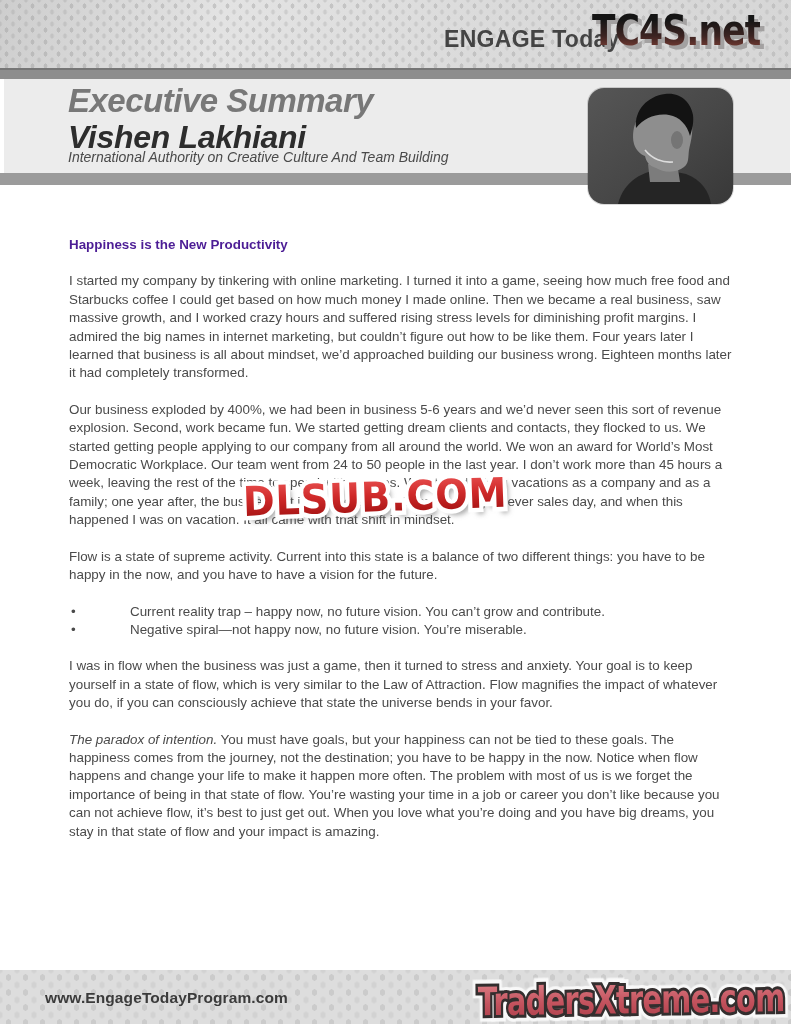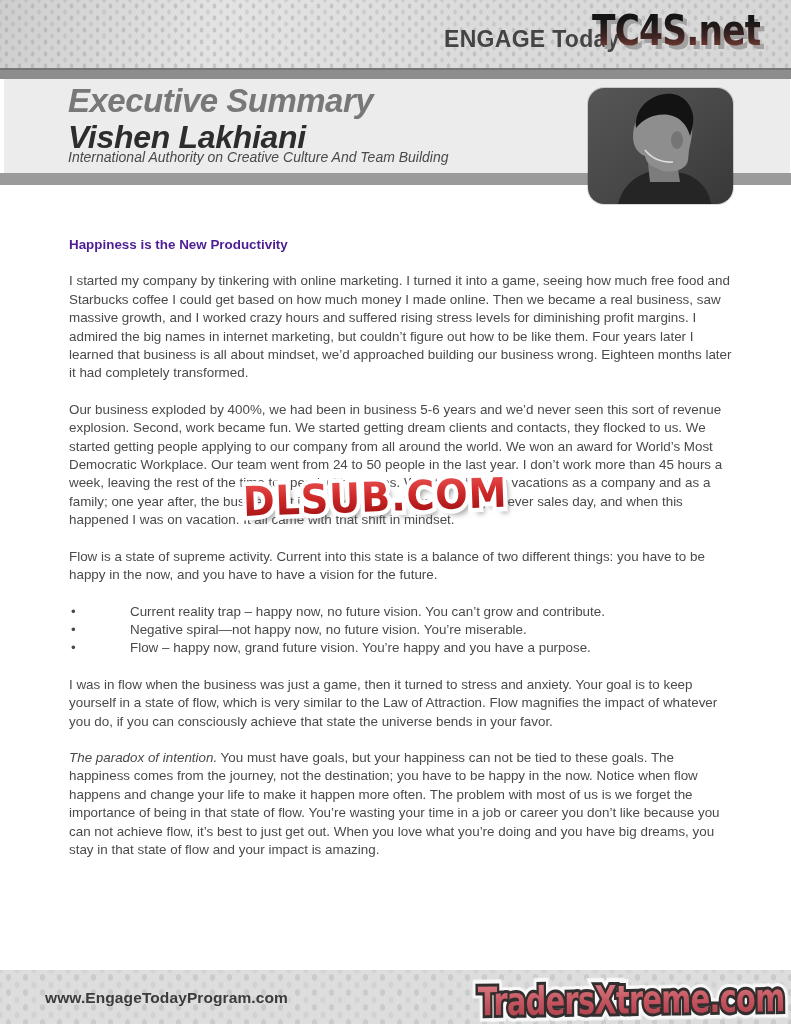--- a/index.html
+++ b/index.html
@@ -178,21 +178,20 @@
   </div>
 
   <div class="content">
     <h3>Happiness is the New Productivity</h3>
     <p>I started my company by tinkering with online marketing. I turned it into a game, seeing how much free food and Starbucks coffee I could get based on how much money I made online. Then we became a real business, saw massive growth, and I worked crazy hours and suffered rising stress levels for diminishing profit margins. I admired the big names in internet marketing, but couldn’t figure out how to be like them. Four years later I learned that business is all about mindset, we’d approached building our business wrong. Eighteen months later it had completely transformed.</p>
     <p>Our business exploded by 400%, we had been in business 5-6 years and we’d never seen this sort of revenue explosion. Second, work became fun. We started getting dream clients and contacts, they flocked to us. We started getting people applying to our company from all around the world. We won an award for World’s Most Democratic Workplace. Our team went from 24 to 50 people in the last year. I don’t work more than 45 hours a week, leaving the rest of the time to spend with families. We started taking vacations as a company and as a family; one year after, the business hit its best ever growth and its biggest ever sales day, and when this happened I was on vacation. It all came with that shift in mindset.</p>
     <p>Flow is a state of supreme activity. Current into this state is a balance of two different things: you have to be happy in the now, and you have to have a vision for the future.</p>
     <ul class="states">
       <li>Current reality trap – happy now, no future vision. You can’t grow and contribute.</li>
       <li>Negative spiral—not happy now, no future vision. You’re miserable.</li>
-      <li>Flow – happy now, grand future vision. You’re happy and you have a purpose.</li>
     </ul>
     <p>I was in flow when the business was just a game, then it turned to stress and anxiety. Your goal is to keep yourself in a state of flow, which is very similar to the Law of Attraction. Flow magnifies the impact of whatever you do, if you can consciously achieve that state the universe bends in your favor.</p>
     <p><span class="ital">The paradox of intention.</span><span> You must have goals, but your happiness can not be tied to these goals. The happiness comes from the journey, not the destination; you have to be happy in the now. Notice when flow happens and change your life to make it happen more often. The problem with most of us is we forget the importance of being in that state of flow. You’re wasting your time in a job or career you don’t like because you can not achieve flow, it’s best to just get out. When you love what you’re doing and you have big dreams, you stay in that state of flow and your impact is amazing.</span></p>
   </div>
 
   <div class="dlsub">
     <span class="wm-back">DLSUB.COM</span>
     <span class="wm-front">DLSUB.COM</span>
   </div>
 

